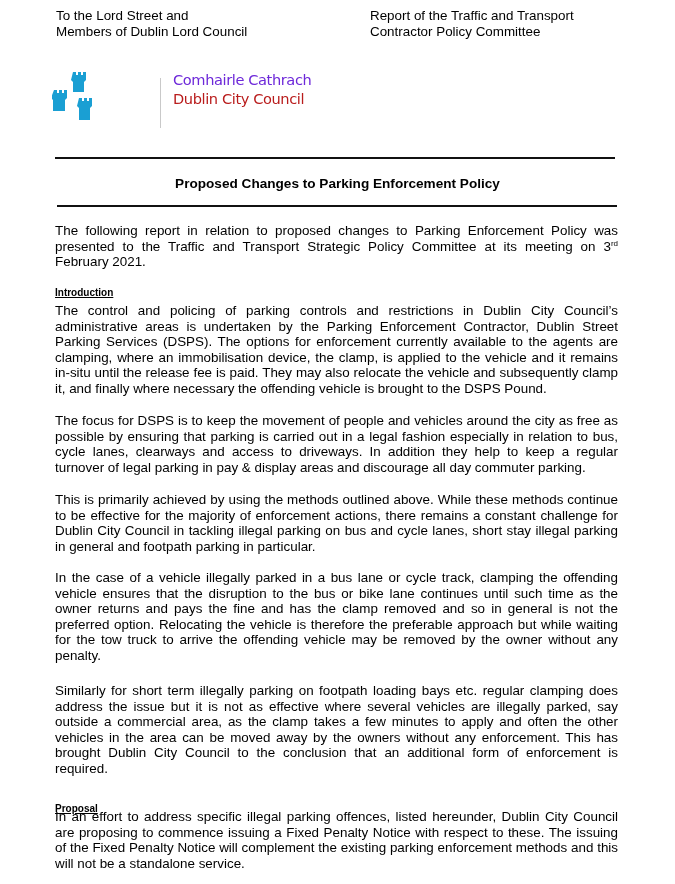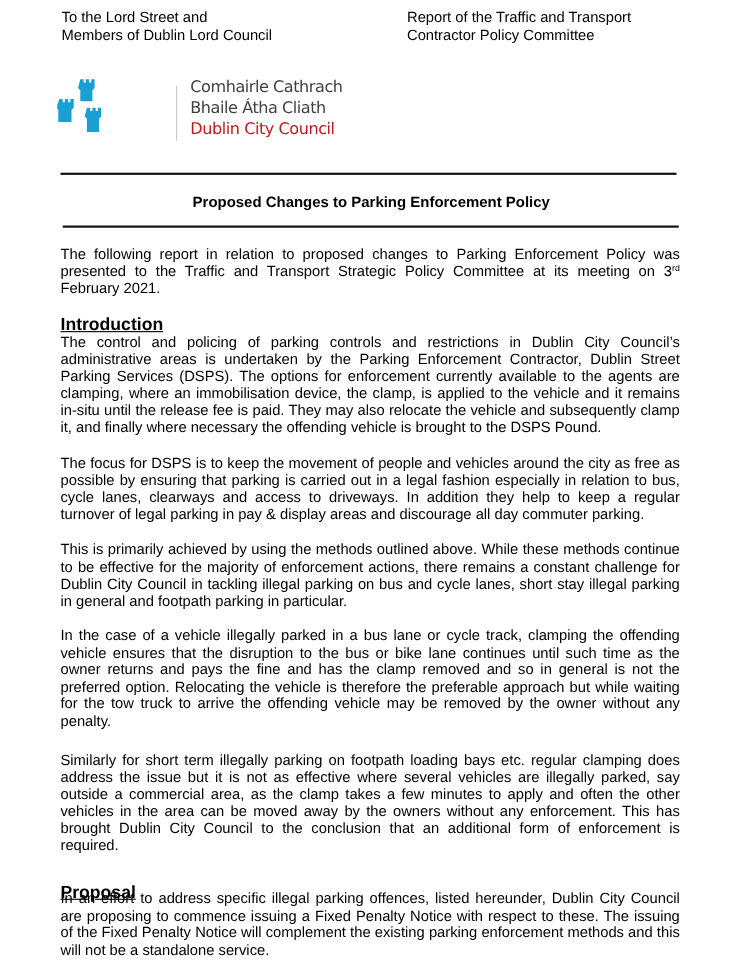--- a/index.html
+++ b/index.html
@@ -8,32 +8,32 @@
     font-family: "Liberation Sans", sans-serif; color: #000;
   }
   .addr-left { position: absolute; left: 56px; top: 8px; font-size: 13.4px; line-height: 15.5px; }
   .addr-right { position: absolute; left: 370px; top: 8px; font-size: 13.4px; line-height: 15.5px; }
   .addr-line { display: block; white-space: nowrap; }
 
   .logo { position: absolute; left: 52px; top: 68px; height: 62px; width: 220px; }
   .logo svg { position: absolute; left: 0; top: 0; }
   .logo-divider { position: absolute; left: 108px; top: 10px; width: 1px; height: 50px; background: #c9c9c9; }
   .logo-text { position: absolute; left: 121px; top: 2px; font-family: "DejaVu Sans", sans-serif; font-size: 14.6px; line-height: 19px; letter-spacing: -0.4px; }
-  .logo-text .l1, .logo-text .l2 { color: #404040; display: block; white-space: nowrap; }
+  .logo-text .l1, .logo-text .l2 { color: #6d28d9; display: block; white-space: nowrap; }
   .logo-text .l3 { color: #b91c1c; display: block; white-space: nowrap; }
 
   .rule { position: absolute; left: 55px; width: 560px; height: 2px; background: #111; }
   .rule.top { top: 157px; }
   .rule.bottom { top: 205px; left: 57px; width: 560px; }
 
   .doc-title { position: absolute; left: 55px; width: 565px; top: 176px; text-align: center; font-weight: bold; font-size: 13.6px; }
 
   .para { position: absolute; left: 55px; width: 563px; font-size: 13.4px; line-height: 15.6px; text-align: justify; }
   .para.intro-p { top: 223px; }
-  .heading { position: absolute; left: 55px; font-weight: bold; font-size: 16px; text-decoration: underline; }
+  .heading { position: absolute; left: 55px; font-weight: bold; font-size: 10px; text-decoration: underline; }
   .heading.intro { top: 287px; }
   .para.p1 { top: 303px; }
   .para.p2 { top: 413px; }
   .para.p3 { top: 492px; }
   .para.p4 { top: 570px; }
   .para.p5 { top: 683px; }
   .heading.proposal { top: 763px; margin-top: 40px; }
   .para.p6 { top: 809px; }
   sup { font-size: 8px; line-height: 0; vertical-align: 5px; }
 </style>
@@ -57,21 +57,20 @@
       <path d="M21 4 h3 v3 h2 v-3 h3 v3 h2 v-3 h3 v8 l-2 2 v10 h-11 v-10 l-2 -2 z"></path>
 
       <path d="M2 22 h3 v3 h2 v-3 h3 v3 h2 v-3 h3 v8 l-2 2 v11 h-12 v-11 l-2 -2 z"></path>
 
       <path d="M27 30 h3 v3 h2 v-3 h3 v3 h2 v-3 h3 v8 l-2 2 v12 h-11 v-12 l-2 -2 z"></path>
     </g>
   </svg>
   <div class="logo-divider"></div>
   <div class="logo-text">
     <span class="l1">Comhairle Cathrach</span>
-    <span class="l2">Bhaile Átha Cliath</span>
     <span class="l3">Dublin City Council</span>
   </div>
 </div>
 
 <div class="rule top"></div>
 <div class="doc-title">Proposed Changes to Parking Enforcement Policy</div>
 <div class="rule bottom"></div>
 
 <div class="para intro-p"><span>The following report in relation to proposed changes to Parking Enforcement Policy was presented to the Traffic and Transport Strategic Policy Committee at its meeting on 3</span><sup>rd</sup><span> February 2021.</span></div>
 

